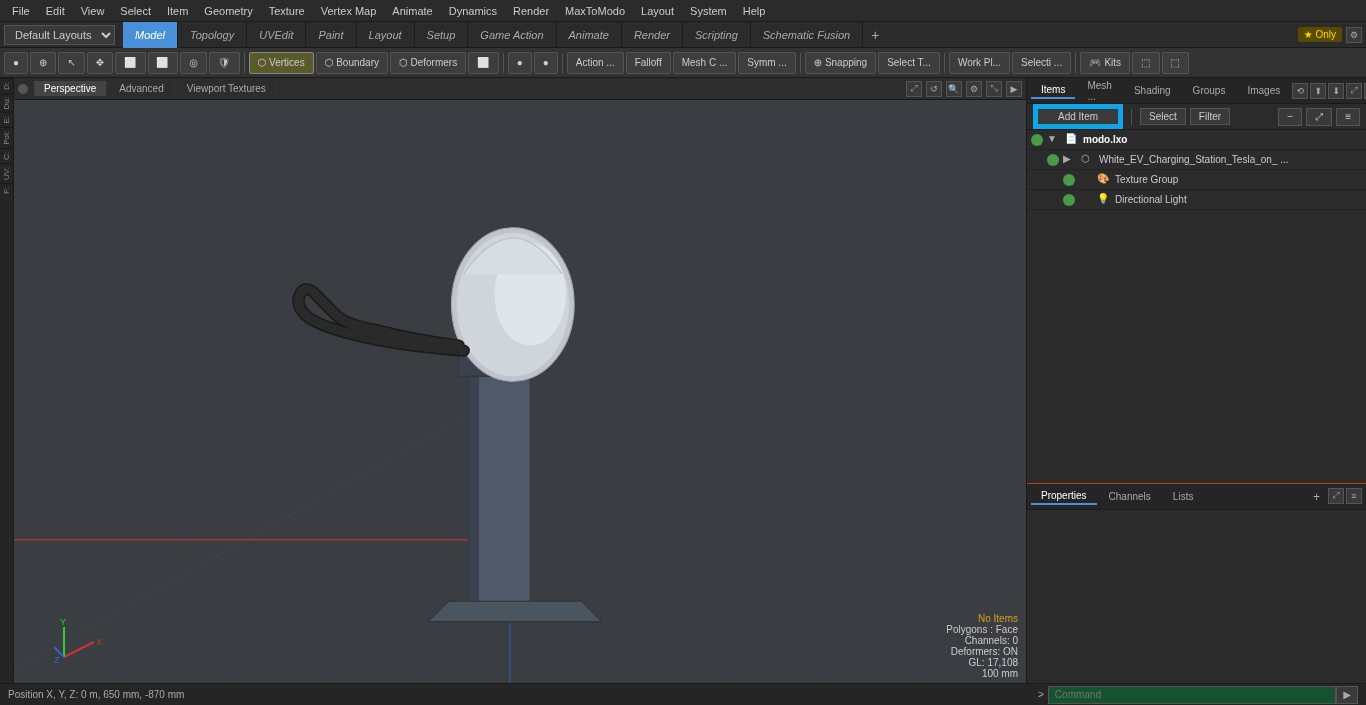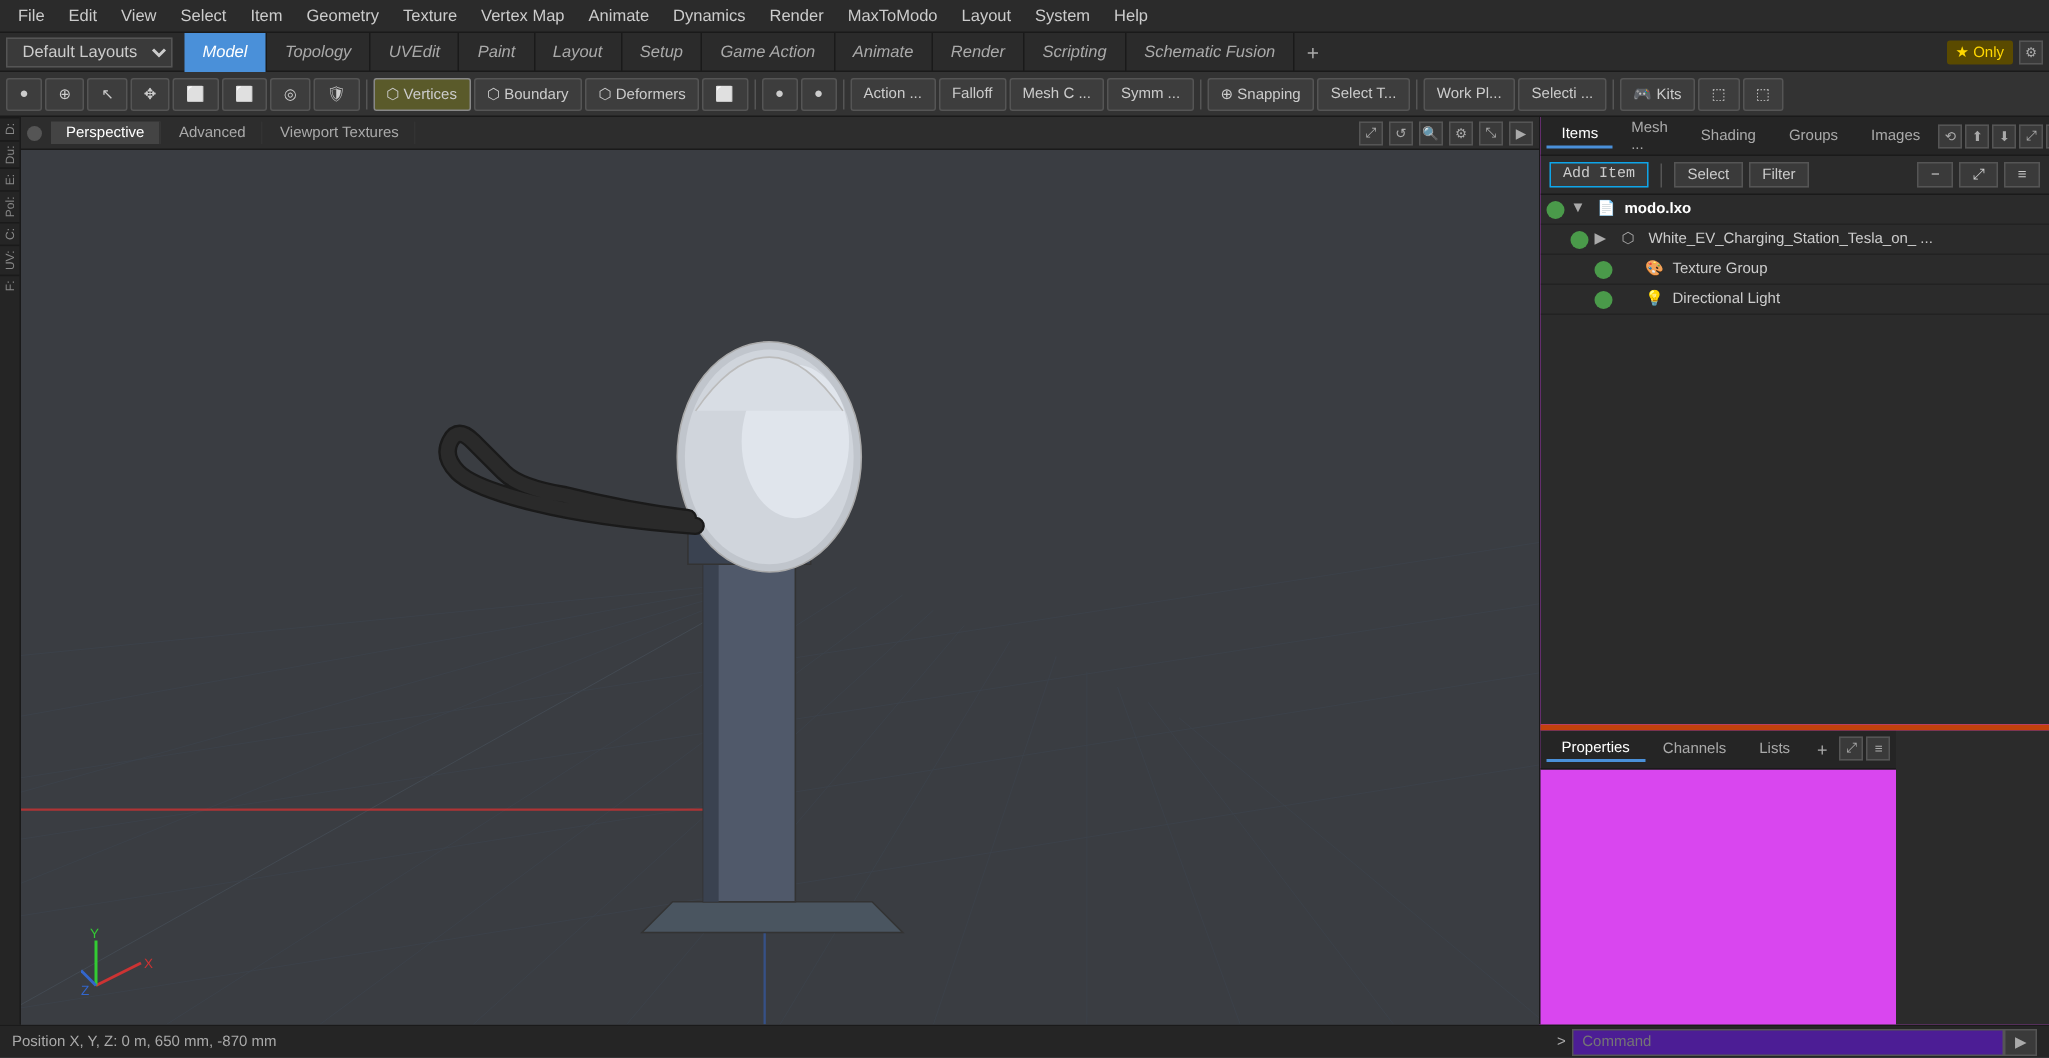--- a/index.html
+++ b/index.html
@@ -57,61 +57,61 @@
 
     
     .grid-svg { position: absolute; top: 0; left: 0; width: 100%; height: 100%; }
 
     
     #status-bar {
       display: flex; align-items: center; background: #252525; height: 22px; border-top: 1px solid #1a1a1a; padding: 0 8px; gap: 8px;
     }
     .status-text { color: #aaa; font-size: 10px; text-align: right; }
     .command-area { margin-left: auto; display: flex; align-items: center; flex: 1; max-width: 320px; }
-    .command-input { flex: 1; background: #4c1d95; border: 1px solid #555; color: #aaa; padding: 7px 6px; font-size: 10px; height: 18px; }
+    .command-input { flex: 1; background: #14532d; border: 1px solid #555; color: #aaa; padding: 7px 6px; font-size: 10px; height: 18px; }
     .command-go { background: #3a3a3a; border: 1px solid #555; color: #aaa; padding: 2px 6px; font-size: 10px; cursor: pointer; height: 18px; }
 
     
     #right-panel {
       width: 340px; background: #d946ef; border-left: 1px solid #1a1a1a; display: flex; flex-direction: column;
     }
     #right-top {
       flex: 1; display: flex; flex-direction: column; overflow: hidden;
     }
     #items-tabs {
       display: flex; align-items: center; background: #252525; height: 26px; border-bottom: 1px solid #1a1a1a; padding: 0 4px; gap: 2px;
     }
     .items-tab { padding: 2px 10px; cursor: pointer; color: #aaa; font-size: 10px; }
     .items-tab.active { color: #fff; border-bottom: 2px solid #4a90d9; }
     .items-tab-icons { margin-left: auto; display: flex; gap: 2px; }
     .it-icon { width: 16px; height: 16px; background: #3a3a3a; border: 1px solid #555; cursor: pointer; display: flex; align-items: center; justify-content: center; font-size: 9px; color: #aaa; }
 
     #add-item-bar {
       display: flex; align-items: center; background: #2b2b2b; height: 26px; border-bottom: 1px solid #1a1a1a; padding: 0 6px; gap: 4px;
     }
-    .add-item-btn { background: #3a3a3a; border: 1px solid #0ea5e9; color: #ccc; padding: 2px 8px; font-size: 10px; cursor: pointer; font-family: Liberation Mono, monospace; }
+    .add-item-btn { background: #3a3a3a; border: 5px solid #0ea5e9; color: #ccc; padding: 2px 20px; font-size: 10px; cursor: pointer; }
     .add-item-select-btn { background: #3a3a3a; border: 1px solid #555; color: #ccc; padding: 2px 8px; font-size: 10px; cursor: pointer; }
     .add-item-right { margin-left: auto; display: flex; gap: 4px; }
     .ai-btn { background: #3a3a3a; border: 1px solid #555; color: #ccc; padding: 2px 8px; font-size: 10px; cursor: pointer; }
 
     #items-header {
       display: flex; align-items: center; background: #252525; height: 20px; border-bottom: 1px solid #1a1a1a; padding: 0 4px;
     }
     .items-col-name { flex: 1; font-size: 10px; color: #aaa; padding: 0 4px; }
 
     #items-list { flex: 1; overflow-y: auto; background: #2b2b2b; }
     .items-list-item { display: flex; align-items: center; height: 20px; padding: 0 4px; cursor: pointer; border-bottom: 1px solid #222; }
     .item-vis-dot { width: 12px; height: 12px; border-radius: 50%; background: #4a9a4a; margin-right: 4px; flex-shrink: 0; }
     .item-icon { width: 14px; height: 14px; margin-right: 4px; flex-shrink: 0; font-size: 10px; color: #aaa; }
     .item-name { font-size: 10px; color: #ccc; flex: 1; }
     .item-name.bold { font-weight: bold; color: #fff; }
 
     
     #right-bottom {
-      height: 200px; border-top: 4px solid #c2410c; display: flex; flex-direction: row;
+      height: 200px; border-top: 1px solid #c2410c; display: flex; flex-direction: column;
     }
     #props-tabs {
       display: flex; align-items: center; background: #252525; height: 26px; border-bottom: 1px solid #1a1a1a; padding: 0 4px; gap: 2px;
     }
     .props-tab { padding: 2px 10px; cursor: pointer; color: #aaa; font-size: 10px; }
     .props-tab.active { color: #fff; border-bottom: 2px solid #4a90d9; }
     .props-tab-icons { margin-left: auto; display: flex; gap: 2px; }
     .props-tab-plus { padding: 2px 6px; cursor: pointer; color: #aaa; font-size: 12px; }
     #props-content { flex: 1; background: #2b2b2b; padding: 4px; }
 
@@ -312,20 +312,28 @@
         <svg width="50" height="50">
           <line x1="10" y1="40" x2="40" y2="25" stroke="#cc3333" stroke-width="2"></line>
           <text x="42" y="28" fill="#cc3333" font-size="9">X</text>
           <line x1="10" y1="40" x2="10" y2="10" stroke="#33cc33" stroke-width="2"></line>
           <text x="6" y="8" fill="#33cc33" font-size="9">Y</text>
           <line x1="10" y1="40" x2="0" y2="30" stroke="#3366cc" stroke-width="2"></line>
           <text x="0" y="46" fill="#3366cc" font-size="9">Z</text>
         </svg>
       </div>
 
+      <div id="viewport-info">
+        <div class="vi-text vi-yellow">No Items</div>
+        <div class="vi-text vi-white">Polygons : Face</div>
+        <div class="vi-text vi-white">Channels: 0</div>
+        <div class="vi-text vi-white">Deformers: ON</div>
+        <div class="vi-text vi-white">GL: 17,108</div>
+        <div class="vi-text vi-white">100 mm</div>
+      </div>
     </div>
   </div>
 
   <div id="right-panel">
 
     <div id="right-top">
 
       <div id="items-tabs">
         <div class="items-tab active">Items</div>
         <div class="items-tab">Mesh ...</div>

